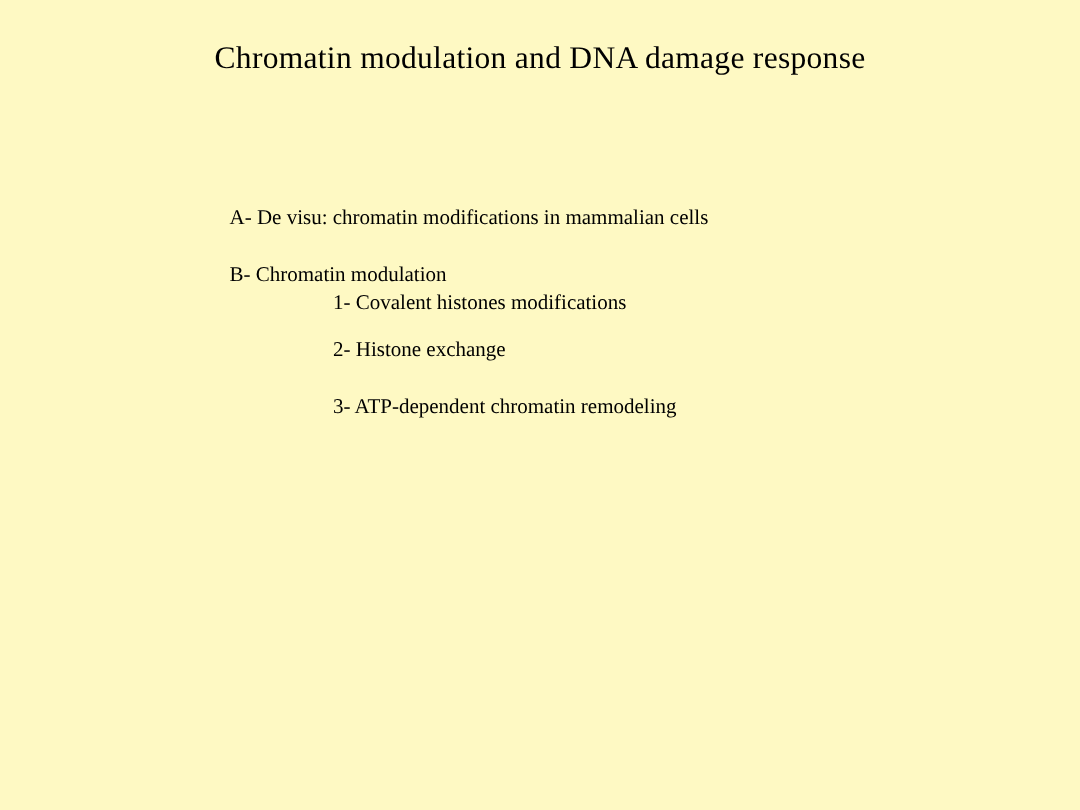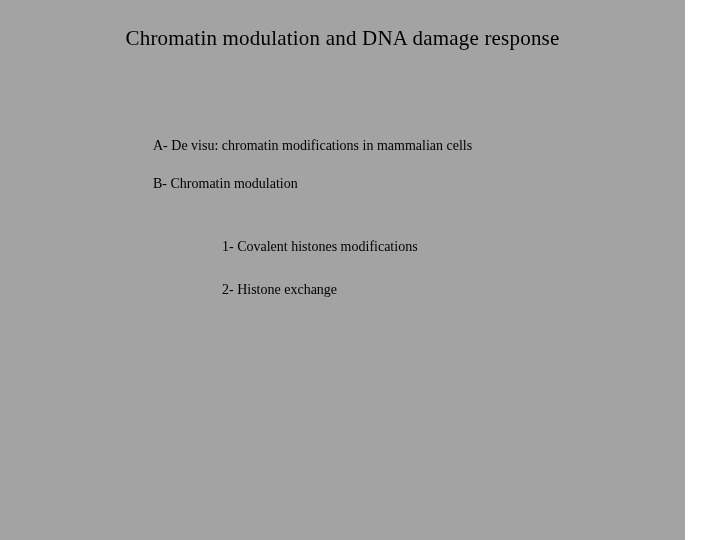--- a/index.html
+++ b/index.html
@@ -2,27 +2,26 @@
 <html><head>
 <meta charset="utf-8">
 <style>
   html, body {
     margin: 0;
     padding: 0;
     background: #ffffff;
   }
   .slide {
     position: relative;
-    width: 648px;
+    width: 720px;
     height: 540px;
-    background: #a3a3a3;
+    background: #fef9c3;
     color: #000000;
     font-family: "Liberation Serif", serif;
     overflow: hidden;
-    padding-left: 37px;
   }
   .slide-title {
     position: absolute;
     top: 26px;
     left: 0;
     width: 100%;
     text-align: center;
     font-size: 21px;
     font-weight: normal;
     letter-spacing: 0.2px;
@@ -34,34 +33,34 @@
     width: 412px;
     font-size: 14px;
     line-height: 19px;
   }
   .outline-item {
     margin: 0;
     padding: 0;
   }
   .indent-1 {
     padding-left: 69px;
-    margin-top: 44px;
   }
   .mt-19 {
     margin-top: 19px;
   }
   .mt-20 {
-    margin-top: 24px;
+    margin-top: 12px;
   }
 </style>
 </head>
 <body>
 
 <div class="slide">
   <div class="slide-title">Chromatin modulation and DNA damage response</div>
 
   <div class="outline">
     <p class="outline-item">A- De visu: chromatin modifications in mammalian cells</p>
     <p class="outline-item mt-19">B- Chromatin modulation</p>
     <p class="outline-item indent-1">1- Covalent histones modifications</p>
     <p class="outline-item indent-1 mt-20">2- Histone exchange</p>
+    <p class="outline-item indent-1 mt-19">3- ATP-dependent chromatin remodeling</p>
   </div>
 </div>
 
 </body></html>

